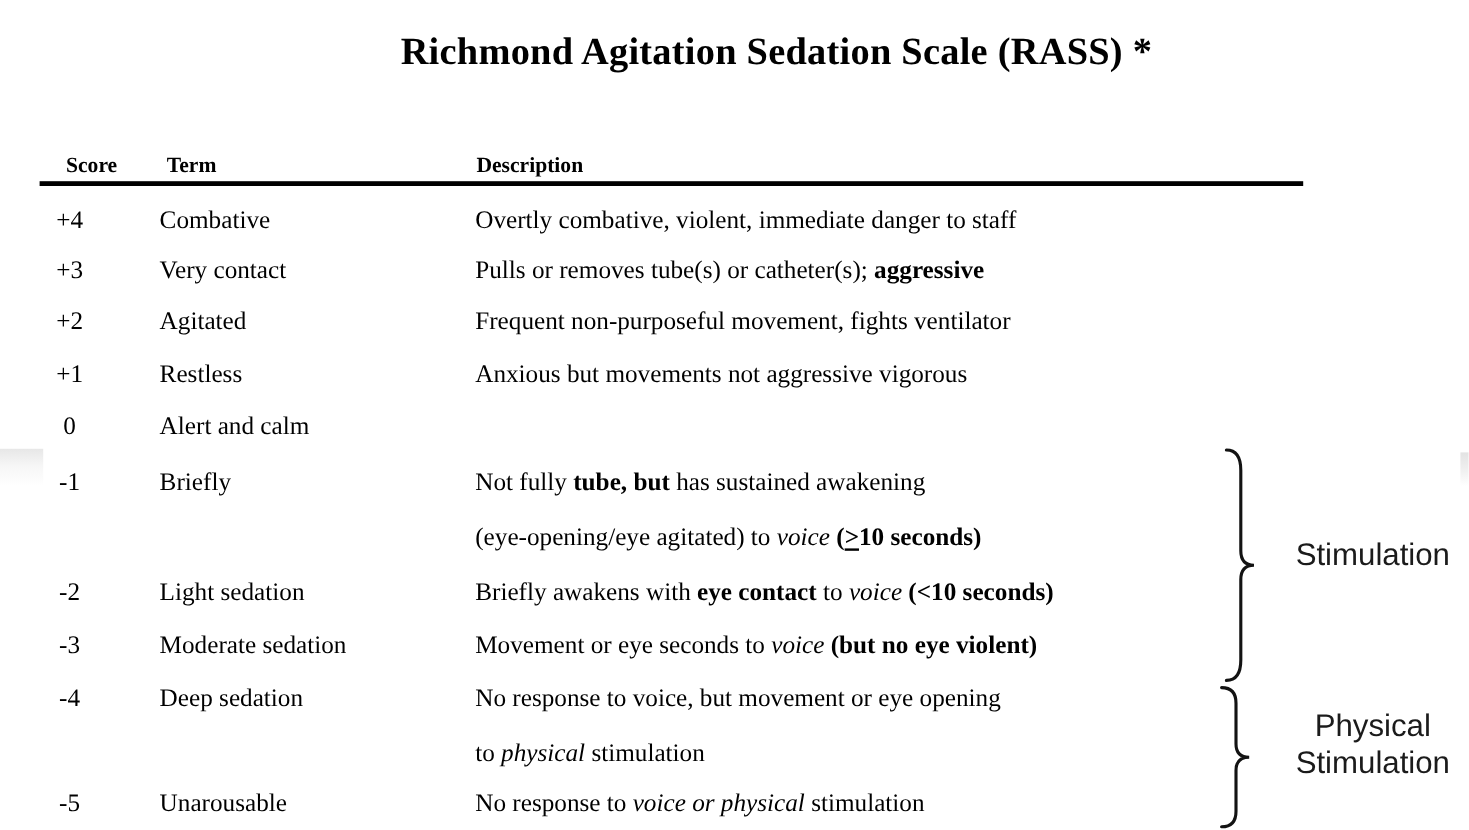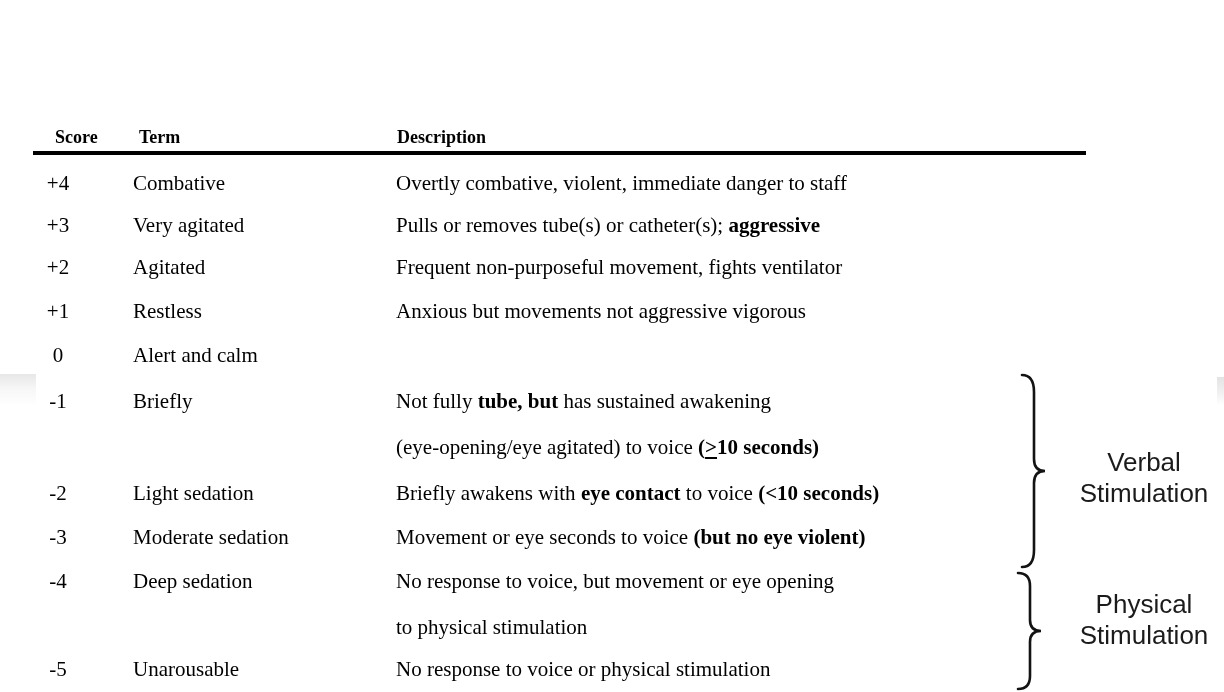--- a/index.html
+++ b/index.html
@@ -14,21 +14,21 @@
   .hdr{position:absolute;top:124px;height:26px;line-height:26px;font-size:18px;font-weight:bold;}
   .hdr-score{left:55px;}
   .hdr-term{left:139px;}
   .hdr-desc{left:397px;}
   .hdr-rule{position:absolute;left:33px;top:151px;width:1053px;height:4px;background:#000;}
   .cell{position:absolute;height:26px;line-height:26px;font-size:21px;white-space:nowrap;}
   .cell-score{left:36px;width:44px;text-align:center;}
   .cell-term{left:133px;}
   .cell-desc{left:396px;}
   .seg-b{font-weight:bold;}
-  .seg-i{}
+  .seg-i{font-style:italic;}
   .seg-bu{font-weight:bold;text-decoration:underline;text-underline-offset:3px;}
   .brace{position:absolute;}
   .brace path{fill:none;stroke:#131313;stroke-width:2.6;stroke-linecap:round;}
   .stim-label{
     position:absolute;left:1064px;width:160px;text-align:center;
     font-family:"Liberation Sans","DejaVu Sans",sans-serif;
     font-size:26px;line-height:31px;color:#1b1b1b;
   }
   .stim-verbal{top:447px;}
   .stim-physical{top:589px;}
@@ -39,32 +39,33 @@
   .edge-right{
     position:absolute;left:1217px;top:377px;width:7px;height:28px;
     background:linear-gradient(to bottom,#e3e3e3 0%,#f2f2f2 60%,#ffffff 100%);
   }
 </style>
 </head>
 <body>
 
 <div class="page">
 
+  <div class="title">Richmond Agitation Sedation Scale (RASS) *</div>
 
   <div class="hdr hdr-score">Score</div>
   <div class="hdr hdr-term">Term</div>
   <div class="hdr hdr-desc">Description</div>
   <div class="hdr-rule"></div>
 
   <div id="rows">
       <div class="cell cell-score" style="top: 170px;">+4</div>
       <div class="cell cell-term" style="top: 170px;">Combative</div>
       <div class="cell cell-desc" style="top: 170px;"><span>Overtly combative, violent, immediate danger to staff</span></div>
       <div class="cell cell-score" style="top: 212px;">+3</div>
-      <div class="cell cell-term" style="top: 212px;">Very agitated</div>
+      <div class="cell cell-term" style="top: 212px;">Very contact</div>
       <div class="cell cell-desc" style="top: 212px;"><span>Pulls or removes tube(s) or catheter(s); </span><span class="seg-b">aggressive</span></div>
       <div class="cell cell-score" style="top: 254px;">+2</div>
       <div class="cell cell-term" style="top: 254px;">Agitated</div>
       <div class="cell cell-desc" style="top: 254px;"><span>Frequent non-purposeful movement, fights ventilator</span></div>
       <div class="cell cell-score" style="top: 298px;">+1</div>
       <div class="cell cell-term" style="top: 298px;">Restless</div>
       <div class="cell cell-desc" style="top: 298px;"><span>Anxious but movements not aggressive vigorous</span></div>
       <div class="cell cell-score" style="top: 342px;">0</div>
       <div class="cell cell-term" style="top: 342px;">Alert and calm</div>
       <div class="cell cell-score" style="top: 388px;">-1</div>
@@ -83,21 +84,20 @@
       <div class="cell cell-desc" style="top: 614px;"><span>to </span><span class="seg-i">physical</span><span> stimulation</span></div>
       <div class="cell cell-score" style="top: 656px;">-5</div>
       <div class="cell cell-term" style="top: 656px;">Unarousable</div>
       <div class="cell cell-desc" style="top: 656px;"><span>No response to </span><span class="seg-i">voice or physical</span><span> stimulation</span></div>
     </div>
 
   <svg class="brace" style="left:1018px;top:372px;" width="30" height="198" viewBox="0 0 30 198">
     <path d="M 4 3 Q 16 3 16 20 L 16 87 Q 16 99 27 99 Q 16 99 16 111 L 16 178 Q 16 195 4 195"></path>
   </svg>
   <div class="stim-label stim-verbal">
-    <div>Verbal</div>
     <div>Stimulation</div>
   </div>
 
   <svg class="brace" style="left:1014px;top:570px;" width="30" height="122" viewBox="0 0 30 122">
     <path d="M 4 3 Q 16 3 16 16 L 16 50 Q 16 61 27 61 Q 16 61 16 72 L 16 106 Q 16 119 4 119"></path>
   </svg>
   <div class="stim-label stim-physical">
     <div>Physical</div>
     <div>Stimulation</div>
   </div>

